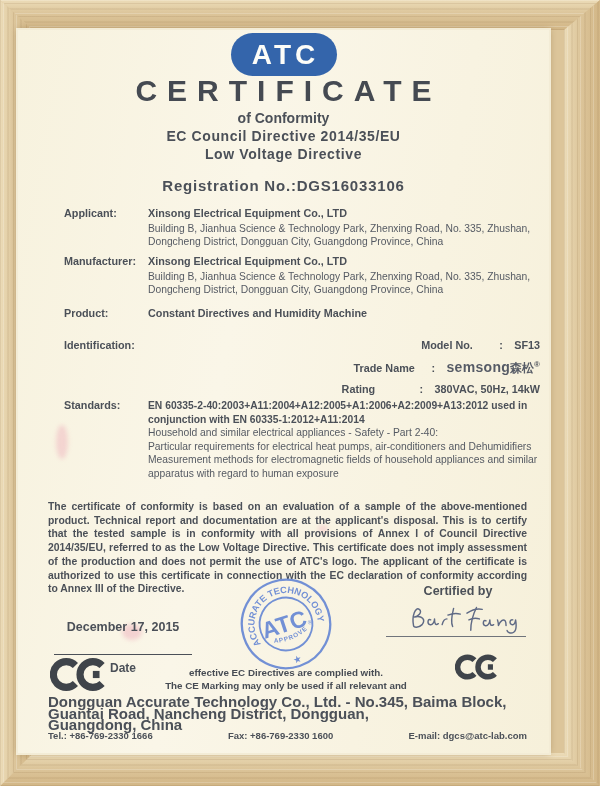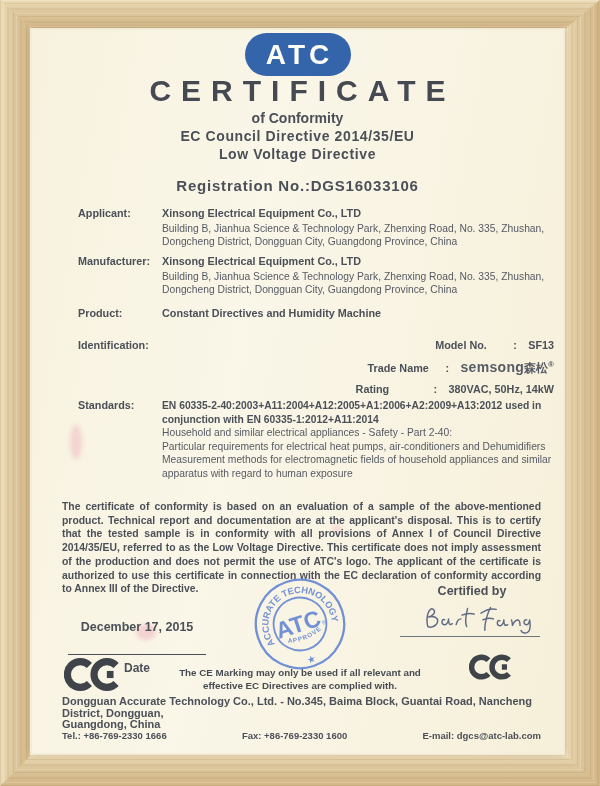--- a/index.html
+++ b/index.html
@@ -25,21 +25,21 @@
         rgba(255,255,255,.20) 3px 4px, transparent 4px 7px,
         rgba(121,85,43,.08) 7px 9px, transparent 9px 13px),
       linear-gradient(90deg,#ecdcb8 0%,#dcc59a 45%,#d2b686 100%);
   }
   #frame-top{left:0;top:0;width:600px;height:30px;clip-path:polygon(0 0,600px 0,567px 30px,33px 30px);}
   #frame-bottom{left:0;bottom:0;width:600px;height:33px;clip-path:polygon(33px 0,567px 0,600px 33px,0 33px);}
   #frame-left{left:0;top:0;width:33px;height:786px;clip-path:polygon(0 0,33px 30px,33px 753px,0 786px);}
   #frame-right{right:0;top:0;width:36px;height:786px;clip-path:polygon(36px 0,36px 786px,0 753px,0 30px);}
   
   #paper{
-    left:32px;top:30px;width:531px;height:723px;
+    left:18px;top:30px;width:531px;height:723px;
     background:linear-gradient(100deg,#f7f2de 0%,#faf6e8 40%,#f6f0da 100%);
     box-shadow:0 0 0 2px #f3ecd6, 0 0 7px rgba(90,60,20,.4);
     color:#4b5058;
   }
   .stain{border-radius:50%;filter:blur(2px);pointer-events:none;}
   
   #atc-pill{left:50%;top:3px;transform:translateX(-50%);
     width:106px;height:43px;border-radius:22px;background:#3465ab;
     display:flex;align-items:center;justify-content:center;z-index:3;}
   #atc-pill span{color:#fdfdf8;font-weight:700;font-size:28px;letter-spacing:4px;margin-left:4px;}
@@ -79,21 +79,21 @@
   #signature{left:386px;top:570px;}
   #sig-line{left:368px;top:606px;width:140px;border-top:1px solid #70747b;}
   #date-block{left:36px;top:590px;width:138px;text-align:center;}
   #date-value{font-size:12.5px;font-weight:700;padding-bottom:20px;border-bottom:1.5px solid #4b5058;}
   #date-label{font-size:12px;font-weight:700;margin-top:6px;}
   #stamp{left:220px;top:546px;opacity:.85;z-index:4;}
   
   #ce-left{left:32px;top:626px;}
   #ce-right{left:437px;top:623px;}
   #ce-note{left:128px;top:637px;width:280px;text-align:center;font-size:9.8px;font-weight:700;line-height:12.5px;color:#474c54;}
-  #footer-company{left:30px;top:666px;width:478px;font-size:11px;font-weight:700;line-height:11.5px;}
+  #footer-company{left:30px;top:666px;width:478px;font-size:15px;font-weight:700;line-height:11.5px;}
   #footer-contacts{left:30px;top:700px;width:479px;display:flex;justify-content:space-between;font-size:9.5px;font-weight:700;}
   svg text{font-family:"Liberation Sans",sans-serif;}
 </style>
 </head>
 <body>
 
 <div class="abs wood-h" id="frame-top"></div>
 <div class="abs wood-h" id="frame-bottom"></div>
 <div class="abs wood-v" id="frame-left"></div>
 <div class="abs wood-v" id="frame-right"></div>
@@ -219,22 +219,22 @@
   </svg>
   <svg class="abs" id="ce-right" width="46" height="28" viewBox="0 0 63 38">
     <g fill="none" stroke="#3f444a" stroke-width="7.5">
       <path d="M 26.7,9.6 A 13.5 13.5 0 1 0 26.7,28.4"></path>
       <path d="M 54.7,9.6 A 13.5 13.5 0 1 0 54.7,28.4"></path>
       <path d="M 45,19 L 52,19"></path>
     </g>
   </svg>
 
   <div class="abs" id="ce-note">
+    <span style="display:block">effective EC Directives are complied with.</span>
     <span style="display:block">The CE Marking may only be used if all relevant and</span>
-    <span style="display:block">effective EC Directives are complied with.</span>
   </div>
 
   <div class="abs" id="footer-company">
     <span style="display:block">Dongguan Accurate Technology Co., Ltd. - No.345, Baima Block, Guantai Road, Nancheng District, Dongguan,</span>
     <span style="display:block">Guangdong, China</span>
   </div>
   <div class="abs" id="footer-contacts">
     <span>Tel.: +86-769-2330 1666</span>
     <span>Fax: +86-769-2330 1600</span>
     <span>E-mail: dgcs@atc-lab.com</span>

